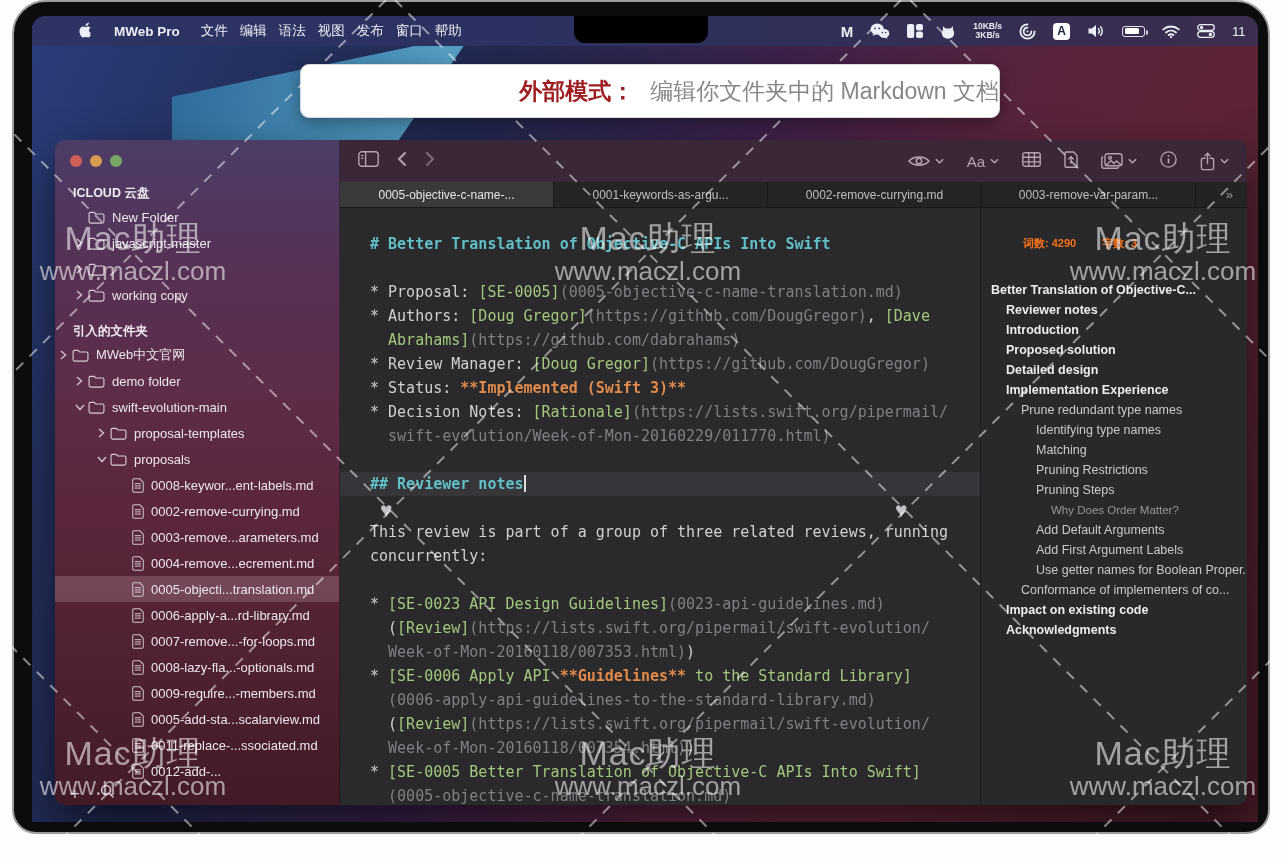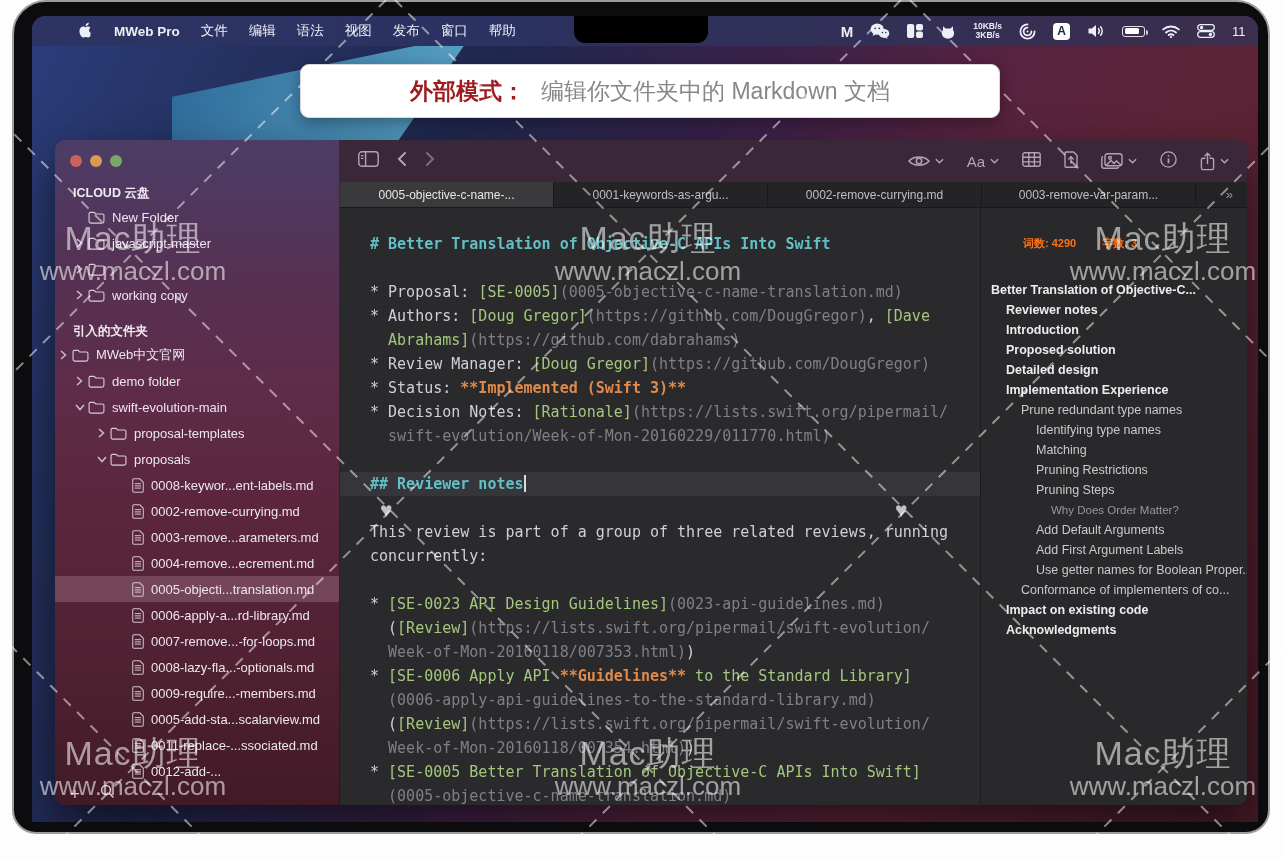--- a/index.html
+++ b/index.html
@@ -37,21 +37,21 @@
              border-radius:3px; }
   .battery i { position:absolute; left:1.5px; top:1.5px; bottom:1.5px; width:70%;
                background:#fff; border-radius:1.5px; }
   .battery::after { content:""; position:absolute; right:-4px; top:3px; width:2.5px; height:5px;
                     background:rgba(255,255,255,.8); border-radius:0 2px 2px 0; }
   .mb-time { width:16px; overflow:hidden; white-space:nowrap; font-size:13px; }
 
   
   .banner { position:absolute; left:268px; top:48px; width:700px; height:54px;
             background:#fff; border:1px solid #d8d8d8; border-radius:9px; z-index:20;
-            display:flex; align-items:center; justify-content:center; gap:16px;
+            display:flex; align-items:center; justify-content:flex-end; gap:16px;
             box-shadow:0 5px 16px rgba(0,0,0,.35); font-size:23px; }
   .banner .b-prefix { color:#9e1d21; font-weight:700; }
   .banner .b-text   { color:#87878a; }
 
   
   .window { position:absolute; left:23px; top:124px; width:1192px; height:665px;
             border-radius:10px; overflow:hidden; display:flex;
             box-shadow:0 20px 46px rgba(0,0,0,.55); }
 
   
@@ -126,21 +126,21 @@
   <div class="screen">
     <div class="wp-slice"></div>
 
     <div class="menubar">
       <span>
         <svg width="15" height="16" viewBox="0 0 15 16" fill="#eceef6">
             <path d="M10.8 0.4c.1 1-.3 1.9-.9 2.6-.6.7-1.5 1.2-2.4 1.1-.1-.9.4-1.8 1-2.4.6-.7 1.6-1.2 2.3-1.3zM12.9 13.1c-.5 1-1.4 2.4-2.6 2.4-1 0-1.3-.6-2.6-.6s-1.7.6-2.6.6c-1.2 0-2.2-1.4-2.7-2.4C1.2 10.6 1 7.3 2.6 5.7c.7-.7 1.6-1.1 2.5-1.1 1 0 1.6.6 2.5.6.8 0 1.3-.6 2.5-.6.8 0 1.7.4 2.4 1.1-2.1 1.3-1.8 4.4.4 5.3-.3.8-.5 1.3-1 2.1z"></path>
           </svg>
       </span>
       <span class="appname">MWeb Pro</span>
-      <span style="display:flex;gap:21px">
+      <span style="display:flex;gap:12px">
           <span class="menu-item">文件</span>
           <span class="menu-item">编辑</span>
           <span class="menu-item">语法</span>
           <span class="menu-item">视图</span>
           <span class="menu-item">发布</span>
           <span class="menu-item">窗口</span>
           <span class="menu-item">帮助</span>
         </span>
 
       <span class="mb-right">

